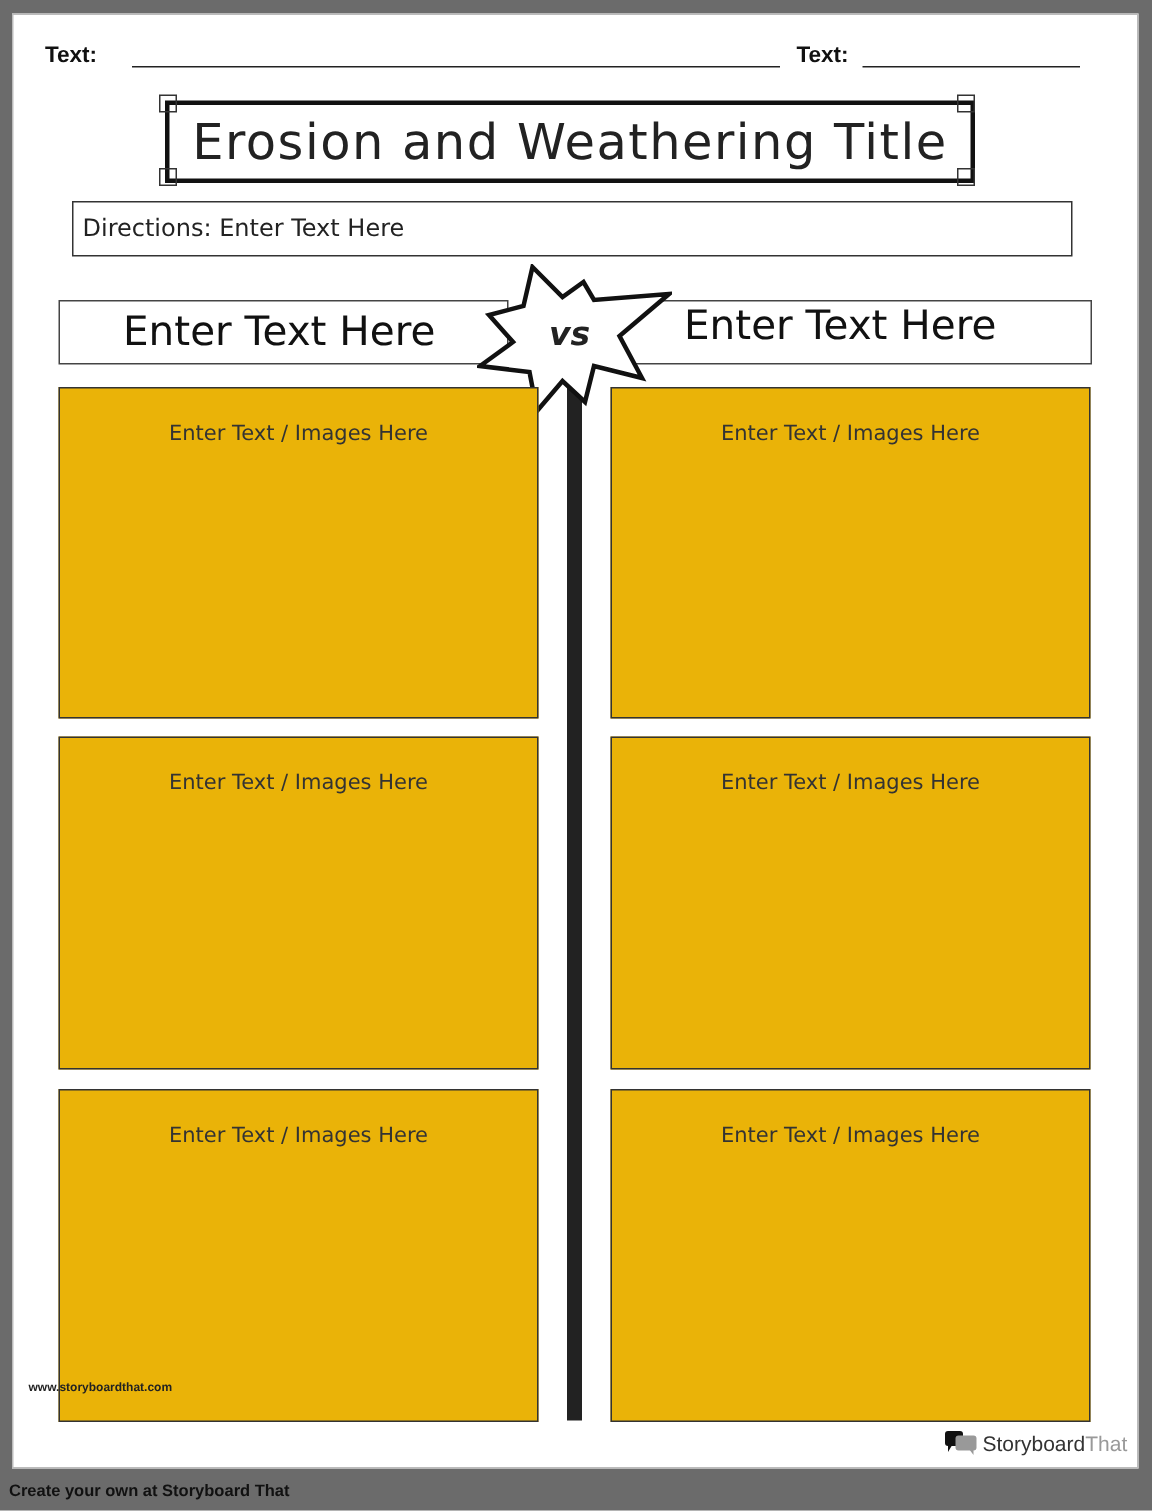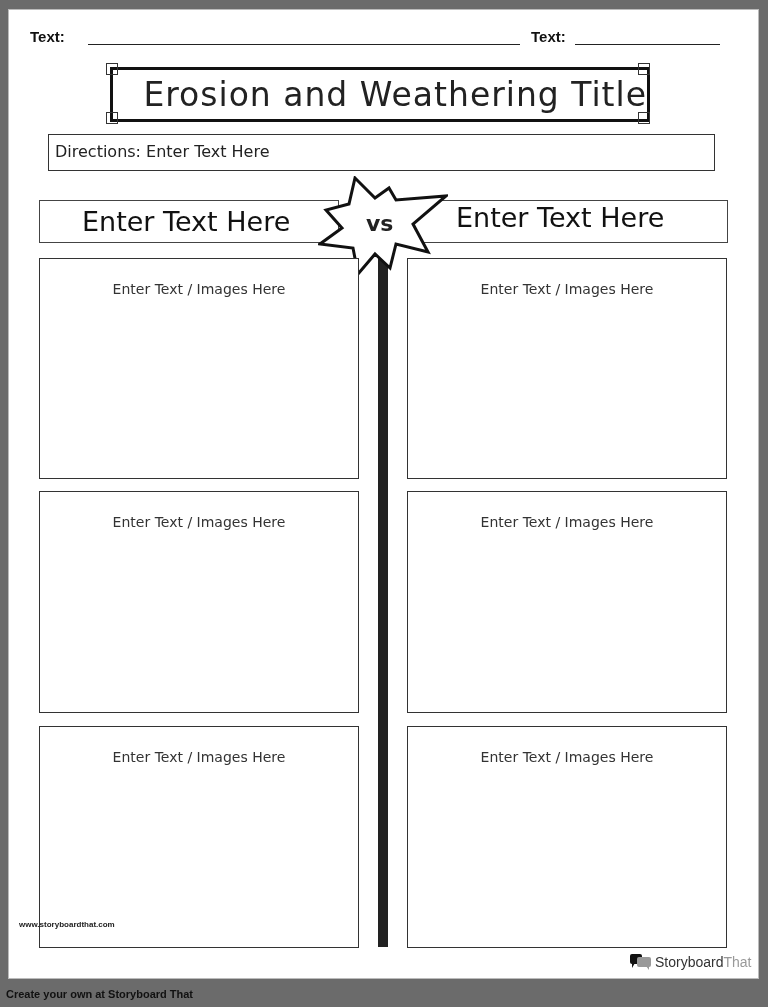--- a/index.html
+++ b/index.html
@@ -1,25 +1,25 @@
 <!DOCTYPE html>
 <html><head>
 <meta charset="utf-8">
 <style>
   html, body { margin:0; padding:0; }
   body { width:768px; height:1007px; background:#6b6b6b; position:relative; overflow:hidden; font-family:"DejaVu Sans", sans-serif; }
   .page { position:absolute; left:8px; top:9px; width:751px; height:970px; background:#fff; border:1px solid #bbb; box-sizing:border-box; }
   .abs { position:absolute; }
   .name-row { left:30px; top:28px; font-family:"Liberation Sans", sans-serif; font-weight:bold; font-size:15px; color:#111; }
   .line { position:absolute; height:0; border-bottom:1.5px solid #222; }
-  .title-box { left:110px; top:67px; width:540px; height:55px; border:3px solid #111; box-sizing:border-box; display:flex; align-items:center; justify-content:flex-end; font-size:33px; color:#222; letter-spacing:1px; }
+  .title-box { left:110px; top:67px; width:540px; height:55px; border:3px solid #111; box-sizing:border-box; display:flex; align-items:center; justify-content:center; font-size:33px; color:#222; letter-spacing:1px; }
   .corner { position:absolute; width:12px; height:12px; border:1.5px solid #333; background:transparent; box-sizing:border-box; }
   .directions { left:48px; top:134px; width:667px; height:37px; border:1.5px solid #333; box-sizing:border-box; padding:7px 0 15px 6px; font-size:16px; color:#222; }
   .head-box { position:absolute; top:200px; height:43px; border:1.5px solid #444; box-sizing:border-box; font-size:27px; color:#111; display:flex; align-items:center; }
-  .cell { position:absolute; width:320px; border:1.5px solid #333; box-sizing:border-box; background:#ffffff; }
+  .cell { position:absolute; width:320px; border:1.5px solid #333; box-sizing:border-box; background:#eab308; }
   .cell-label { position:absolute; left:0; right:0; top:22px; text-align:center; font-family:"DejaVu Sans", sans-serif; font-size:14px; color:#333; }
   .bar { left:378px; top:255px; width:10px; height:692px; background:#222; }
   .footer-url { left:19px; top:920px; font-family:"Liberation Sans", sans-serif; font-weight:bold; font-size:8px; color:#222; }
   .brand { left:630px; top:953px; display:flex; align-items:center; gap:3px; font-family:"Liberation Sans", sans-serif; font-size:14px; color:#333; }
   .brand .that { color:#999; }
   .create { left:6px; top:988px; font-family:"Liberation Sans", sans-serif; font-weight:bold; font-size:11px; color:#111;text-align:center; }
 </style>
 </head>
 <body>
 
@@ -48,21 +48,21 @@
 <div class="head-box" style="left:410px; width:318px; padding-left:45px; align-items:flex-start; padding-top:1px;">
   <span>Enter Text Here</span>
 </div>
 
 <div class="abs bar"></div>
 
 <div class="abs" style="left:318px; top:176px; width:130px; height:100px;">
   <svg width="130" height="100" viewBox="0 0 130 100">
     <polygon points="37,2 57,22 71,12 78,24 128,20 95,48 110,76 78,68 72,92 57,78 40,98 35,72 2,68 24,52 8,34 31,28" fill="#fff" stroke="#111" stroke-width="3" stroke-linejoin="miter"></polygon>
   </svg>
-  <span class="abs" style="left:48px; top:35px; font-family:'DejaVu Sans', sans-serif; font-weight:bold; font-size:22px; color:#222;">vs</span>
+  <span class="abs" style="left:48px; top:35px; font-family:'DejaVu Sans', sans-serif; font-weight:bold; font-style:italic; font-size:22px; color:#222;">vs</span>
 </div>
 
 <div class="cell" style="left:39px; top:258px; height:221px;">
   <div class="cell-label">Enter Text / Images Here</div>
 </div>
 <div class="cell" style="left:39px; top:491px; height:222px;">
   <div class="cell-label">Enter Text / Images Here</div>
 </div>
 <div class="cell" style="left:39px; top:726px; height:222px;">
   <div class="cell-label">Enter Text / Images Here</div>

